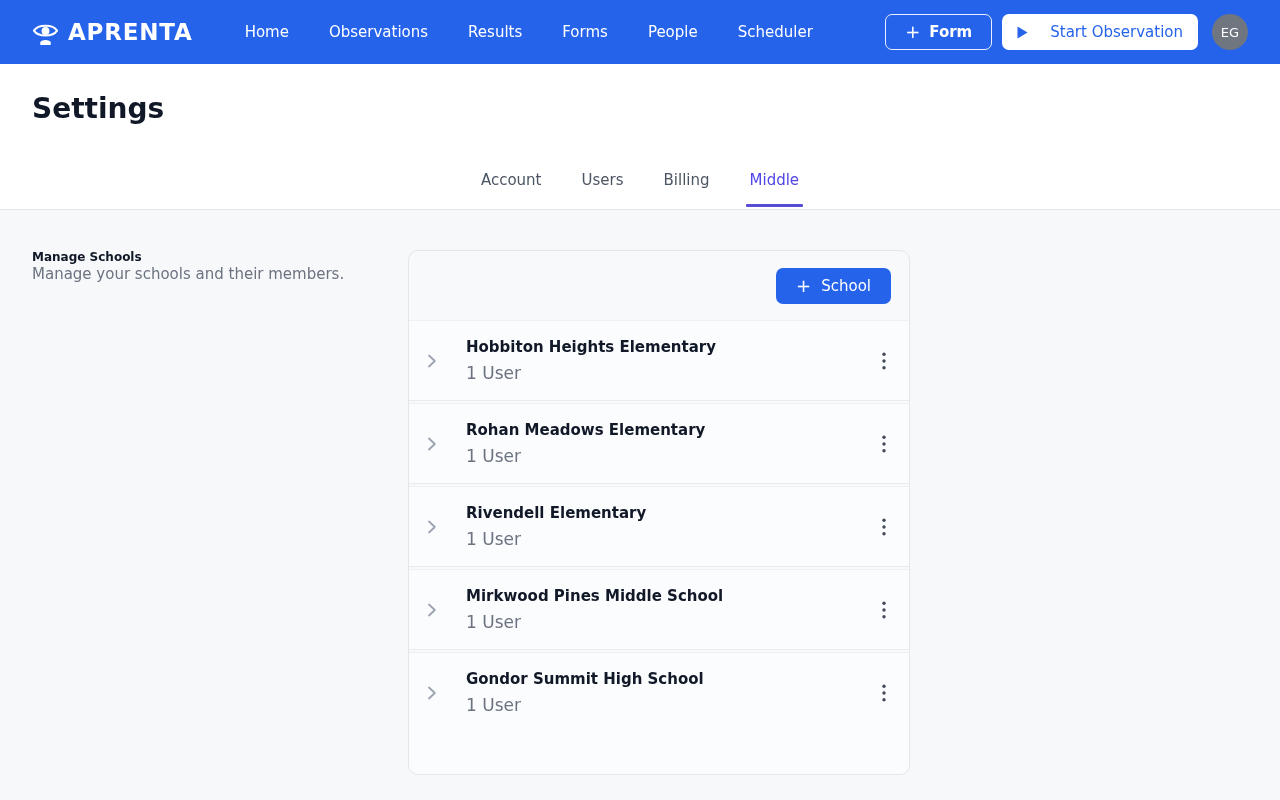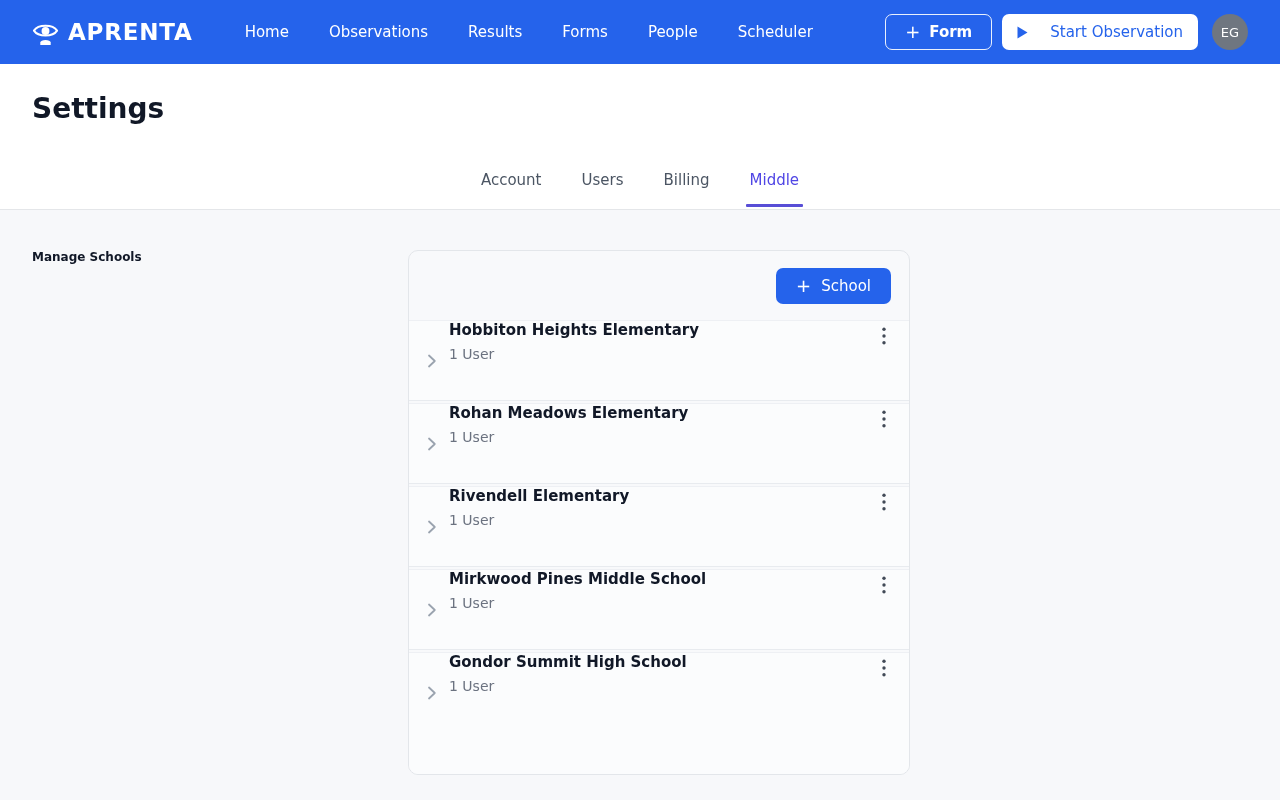--- a/index.html
+++ b/index.html
@@ -114,27 +114,28 @@
   .school-row {
     background: var(--row-background, #fbfcfd);
     border-top: 1px solid #eef0f4;
     border-bottom: 1px solid #e8ebef;
     margin-bottom: 2px;
     cursor: pointer;
   }
   .school-row:last-child { height: 130px; margin-bottom: 0; }
   .row-line {
     height: 79px;
-    display: flex; 
+    display: flex; align-items: center;
     padding: 0 14px 0 18px;
+    gap: 17px;
   }
   .chev { flex: 0 0 auto; display: flex; align-items: center; margin-right: 12px; }
   .row-text { flex: 1 1 auto; }
   .school-name { font-size: 15px; font-weight: 700; color: #111827; }
-  .school-users { font-size: 14px; color: #6b7280; margin-top: 7px; }
+  .school-users { font-size: 17px; color: #6b7280; margin-top: 7px; }
   .kebab {
     flex: 0 0 auto; background: none; border: none; cursor: pointer;
     width: 22px; height: 30px;
     display: flex; align-items: center; justify-content: center;
   }
 </style>
 </head>
 <body>
 
 <nav class="topnav">
@@ -191,20 +192,21 @@
 
       <button class="tab">Billing</button>
 
       <button class="tab active">Middle</button>
     </div>
 </header>
 
 <main class="content">
   <div class="left-col">
     <h2 class="section-title">Manage Schools</h2>
+    <p class="section-subtitle">Manage your schools and their members.</p>
   </div>
 
   <div class="card">
     <div class="card-header">
       <button class="btn-school">
         <span class="plus">+</span>
         <span>School</span>
       </button>
     </div>
 

